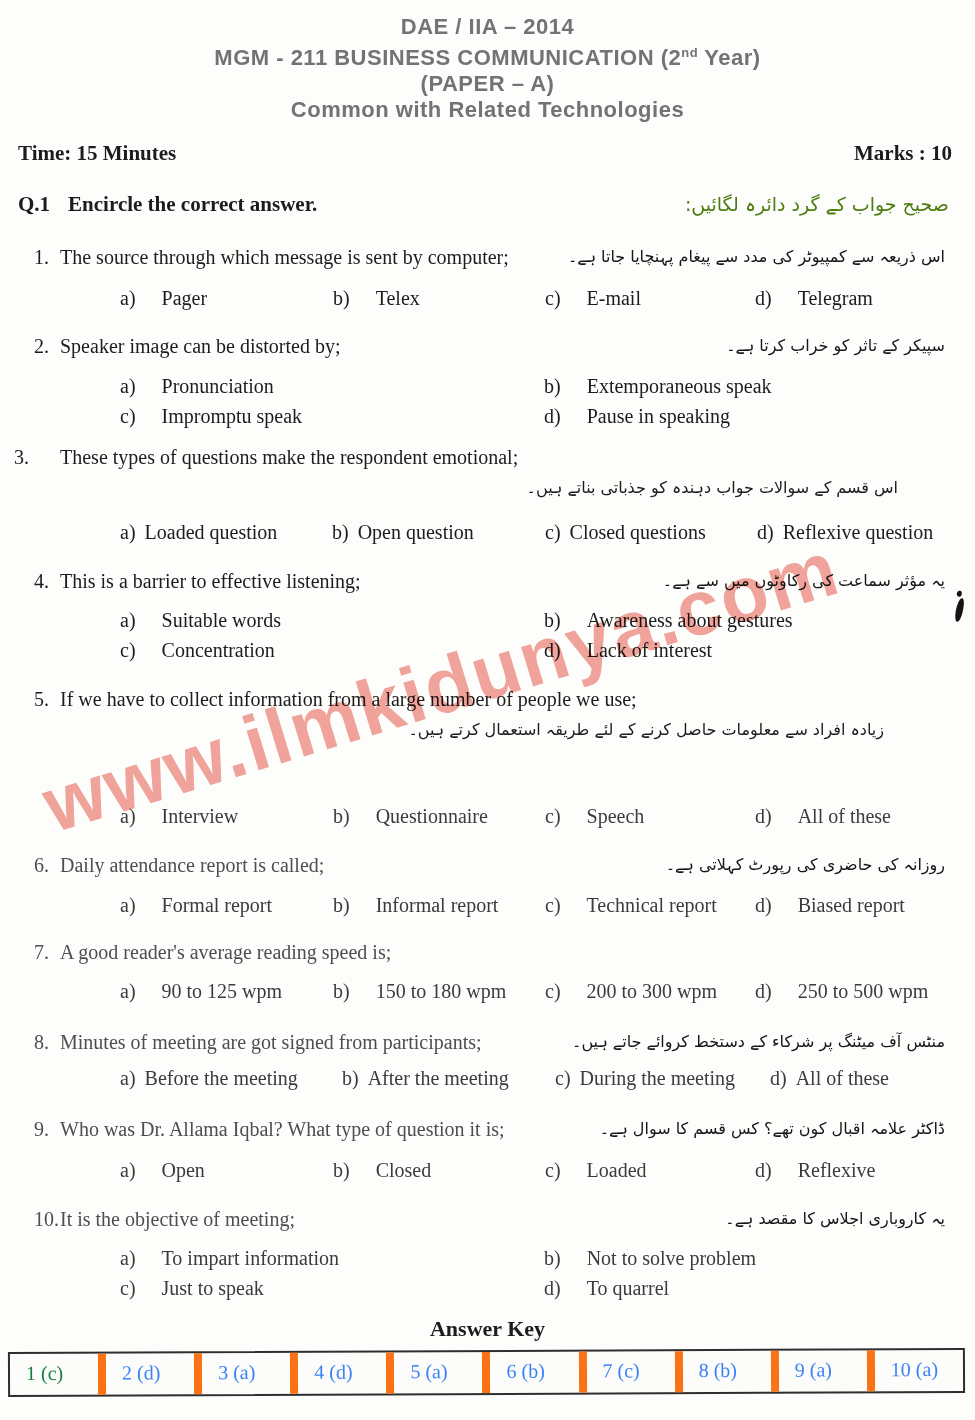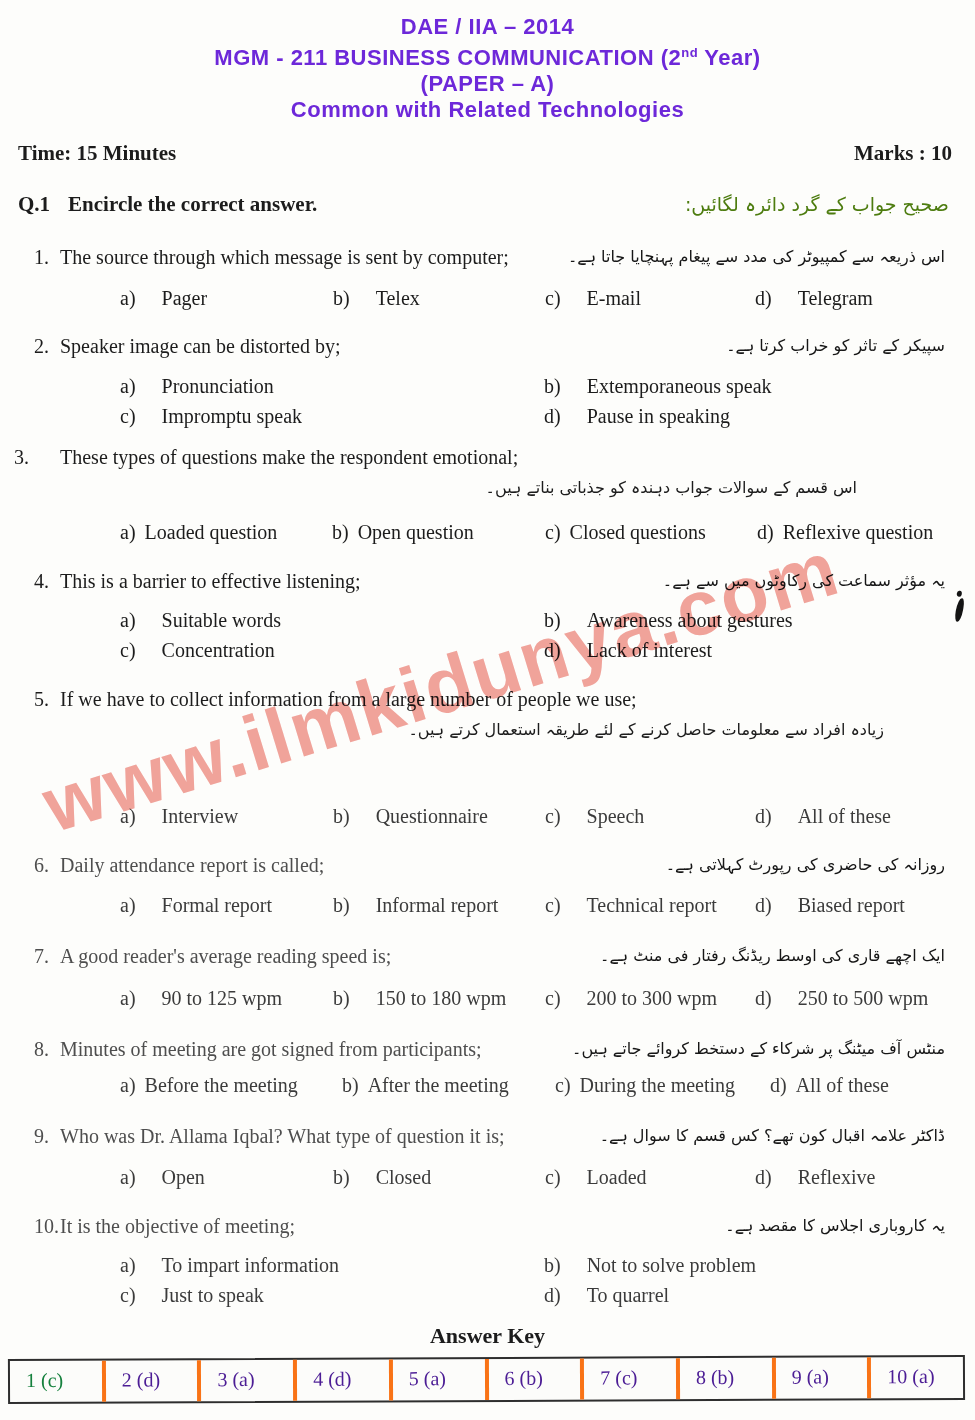--- a/index.html
+++ b/index.html
@@ -3,48 +3,48 @@
 <meta charset="utf-8">
 <style>
   html,body{margin:0;padding:0;background:#e8e8e6;}
   .paper{
     position:relative; width:975px; height:1420px; margin:0 auto;
     background:#fdfdfb; overflow:hidden;
     font-family:"Liberation Serif", serif; color:#1c1c1c;
   }
   
   .hdr{ text-align:center; padding-top:14px; font-family:"Liberation Sans", sans-serif; font-weight:bold; }
-  .hdr-line{ font-size:22px; line-height:26px; letter-spacing:.5px; color:#6d28d9; }
+  .hdr-line{ font-size:22px; line-height:26px; letter-spacing:.5px; color:#737373; }
   .hdr-line .sup{ font-size:13px; vertical-align:super; }
   
   .meta{ display:flex; justify-content:space-between; padding:0 23px 0 18px; margin-top:18px; font-weight:bold; font-size:21px; }
   
   .instr{ display:flex; justify-content:space-between; align-items:center; padding:0 26px 0 18px; margin-top:20px; }
   .instr-en{ font-weight:bold; font-size:21px; }
   .instr-en .qno{ margin-right:18px; }
   .instr-ur{ font-family:"DejaVu Sans", sans-serif; direction:rtl; font-size:19px; line-height:36px; color:#4d7c0f; }
   
   .q-row{ display:flex; align-items:center; padding:0 30px 0 0; }
   .q-num{ width:60px; padding-left:34px; box-sizing:border-box; font-size:20px; flex:none; }
   .q-num.far-left{ padding-left:14px; }
   .q-en{ font-size:20px; flex:1; }
   .q-ur{ font-family:"DejaVu Sans", sans-serif; direction:rtl; text-align:right; font-size:16px; line-height:30px; color:#161616; white-space:nowrap; }
-  .q-ur-own{ text-align:right; padding-right:118px; font-family:"DejaVu Sans", sans-serif; direction:rtl; font-size:16px; line-height:30px; margin-top:4px; }
+  .q-ur-own{ text-align:right; padding-right:77px; font-family:"DejaVu Sans", sans-serif; direction:rtl; font-size:16px; line-height:30px; margin-top:4px; }
   .q-ur-own.wide{ padding-right:91px; }
   .opts-4{ display:grid; grid-template-columns:213px 212px 210px 1fr; margin-left:120px; margin-right:20px; }
   .opts-2{ display:grid; grid-template-columns:424px 1fr; row-gap:7px; margin-left:120px; margin-right:20px; }
   .opt{ display:flex; align-items:baseline; gap:26px; font-size:20px; }
   .opt .lbl{ flex:none; }
   .tight .opt{ gap:9px; }
   .light, .light .q-en, .light .q-num{ color:#4e4e4e; }
   .semidark .opt{ color:#3b3b3b; }
   
   .ak-title{ text-align:center; font-weight:bold; font-size:22px; margin-top:16px; }
   .ak-table{ display:flex; margin:8px 10px 0 8px; border:2px solid #2e2e2e; transform:rotate(-.25deg); background:#fcfcfa; }
-  .ak-cell{ flex:1; border-left:4px solid #f97316; padding:8px 4px 10px 16px; font-size:20px; color:#4c1d95; }
+  .ak-cell{ flex:1; border-left:8px solid #f97316; padding:8px 4px 10px 16px; font-size:20px; color:#3b82f6; }
   .ak-cell:first-child{ border-left:none; color:#15803d; }
   
   .watermark{
     position:absolute; left:46px; top:762px; z-index:5; pointer-events:none;
     font-family:"Liberation Sans", sans-serif; font-weight:bold;
     font-size:78px; letter-spacing:2px; color:#f2a49d; mix-blend-mode:multiply;
     transform:rotate(-17deg); transform-origin:0 50%; white-space:nowrap;
   }
   
   .smudge{ position:absolute; right:12px; top:598px; width:7px; height:24px; background:#141414;
@@ -226,21 +226,20 @@
           <span class="lbl">d)</span>
           <span>Biased report</span>
         </span>
     </div>
   </div>
 
   <div class="light">
     <div class="q-row" style="margin-top:24px;">
       <span class="q-num">7.</span>
       <span class="q-en">A good reader's average reading speed is;</span>
-      <span class="q-ur">ایک اچھے قاری کی اوسط ریڈنگ رفتار فی منٹ ہے۔</span>
     </div>
     <div class="opts-4 semidark" style="margin-top:16px;">
       <span class="opt">
           <span class="lbl">a)</span>
           <span>90 to 125 wpm</span>
         </span>
       <span class="opt">
           <span class="lbl">b)</span>
           <span>150 to 180 wpm</span>
         </span>

